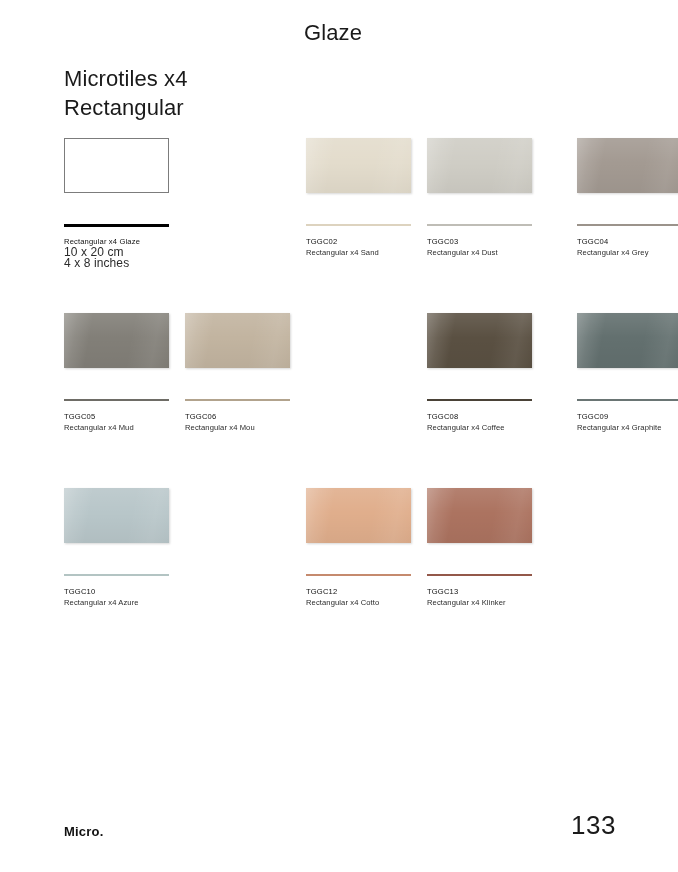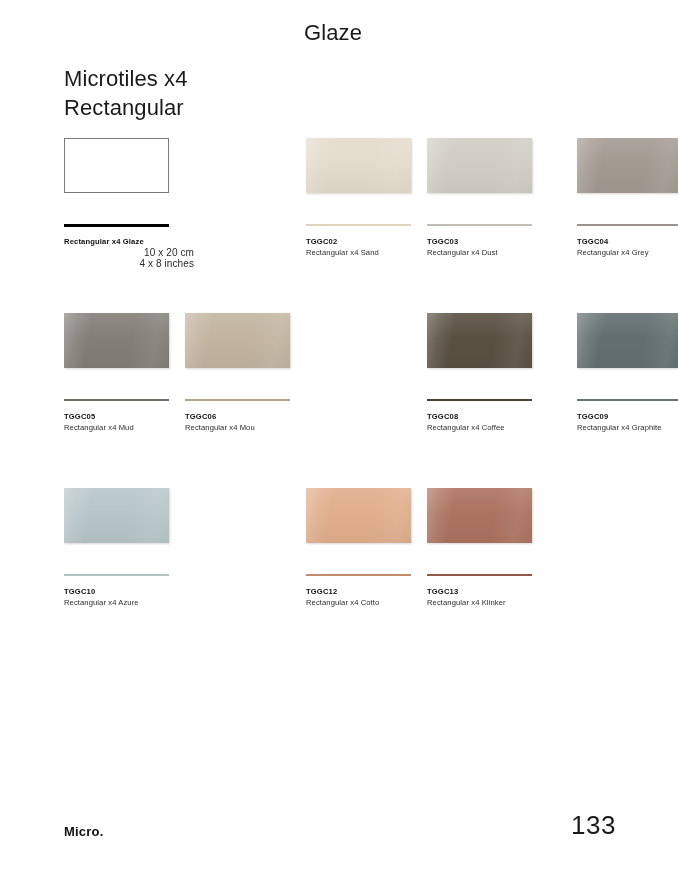--- a/index.html
+++ b/index.html
@@ -122,42 +122,41 @@
   }
 
   .caption {
     position: absolute;
     left: 0;
     top: 98px;
     width: 130px;
   }
   .caption-code {
     font-size: 7.6px;
-    font-weight: bold;
+    font-weight: normal;
     line-height: 11px;
     letter-spacing: 0.15px;
     color: #111111;
     white-space: nowrap;
   }
   .caption-name {
     font-size: 7.6px;
     font-weight: 400;
     line-height: 11px;
     letter-spacing: 0.1px;
     color: #2b2b2b;
     white-space: nowrap;
   }
   .caption-meta {
-    font-size: 10px;
+    font-size: 12px;
     font-weight: 400;
     line-height: 11px;
     letter-spacing: 0.1px;
     color: #2b2b2b;
     white-space: pre-line;
-    text-align: right;
   }
 
   
   .page-footer {
     position: absolute;
     left: 0;
     bottom: 0;
     width: 678px;
     height: 72px;
   }

